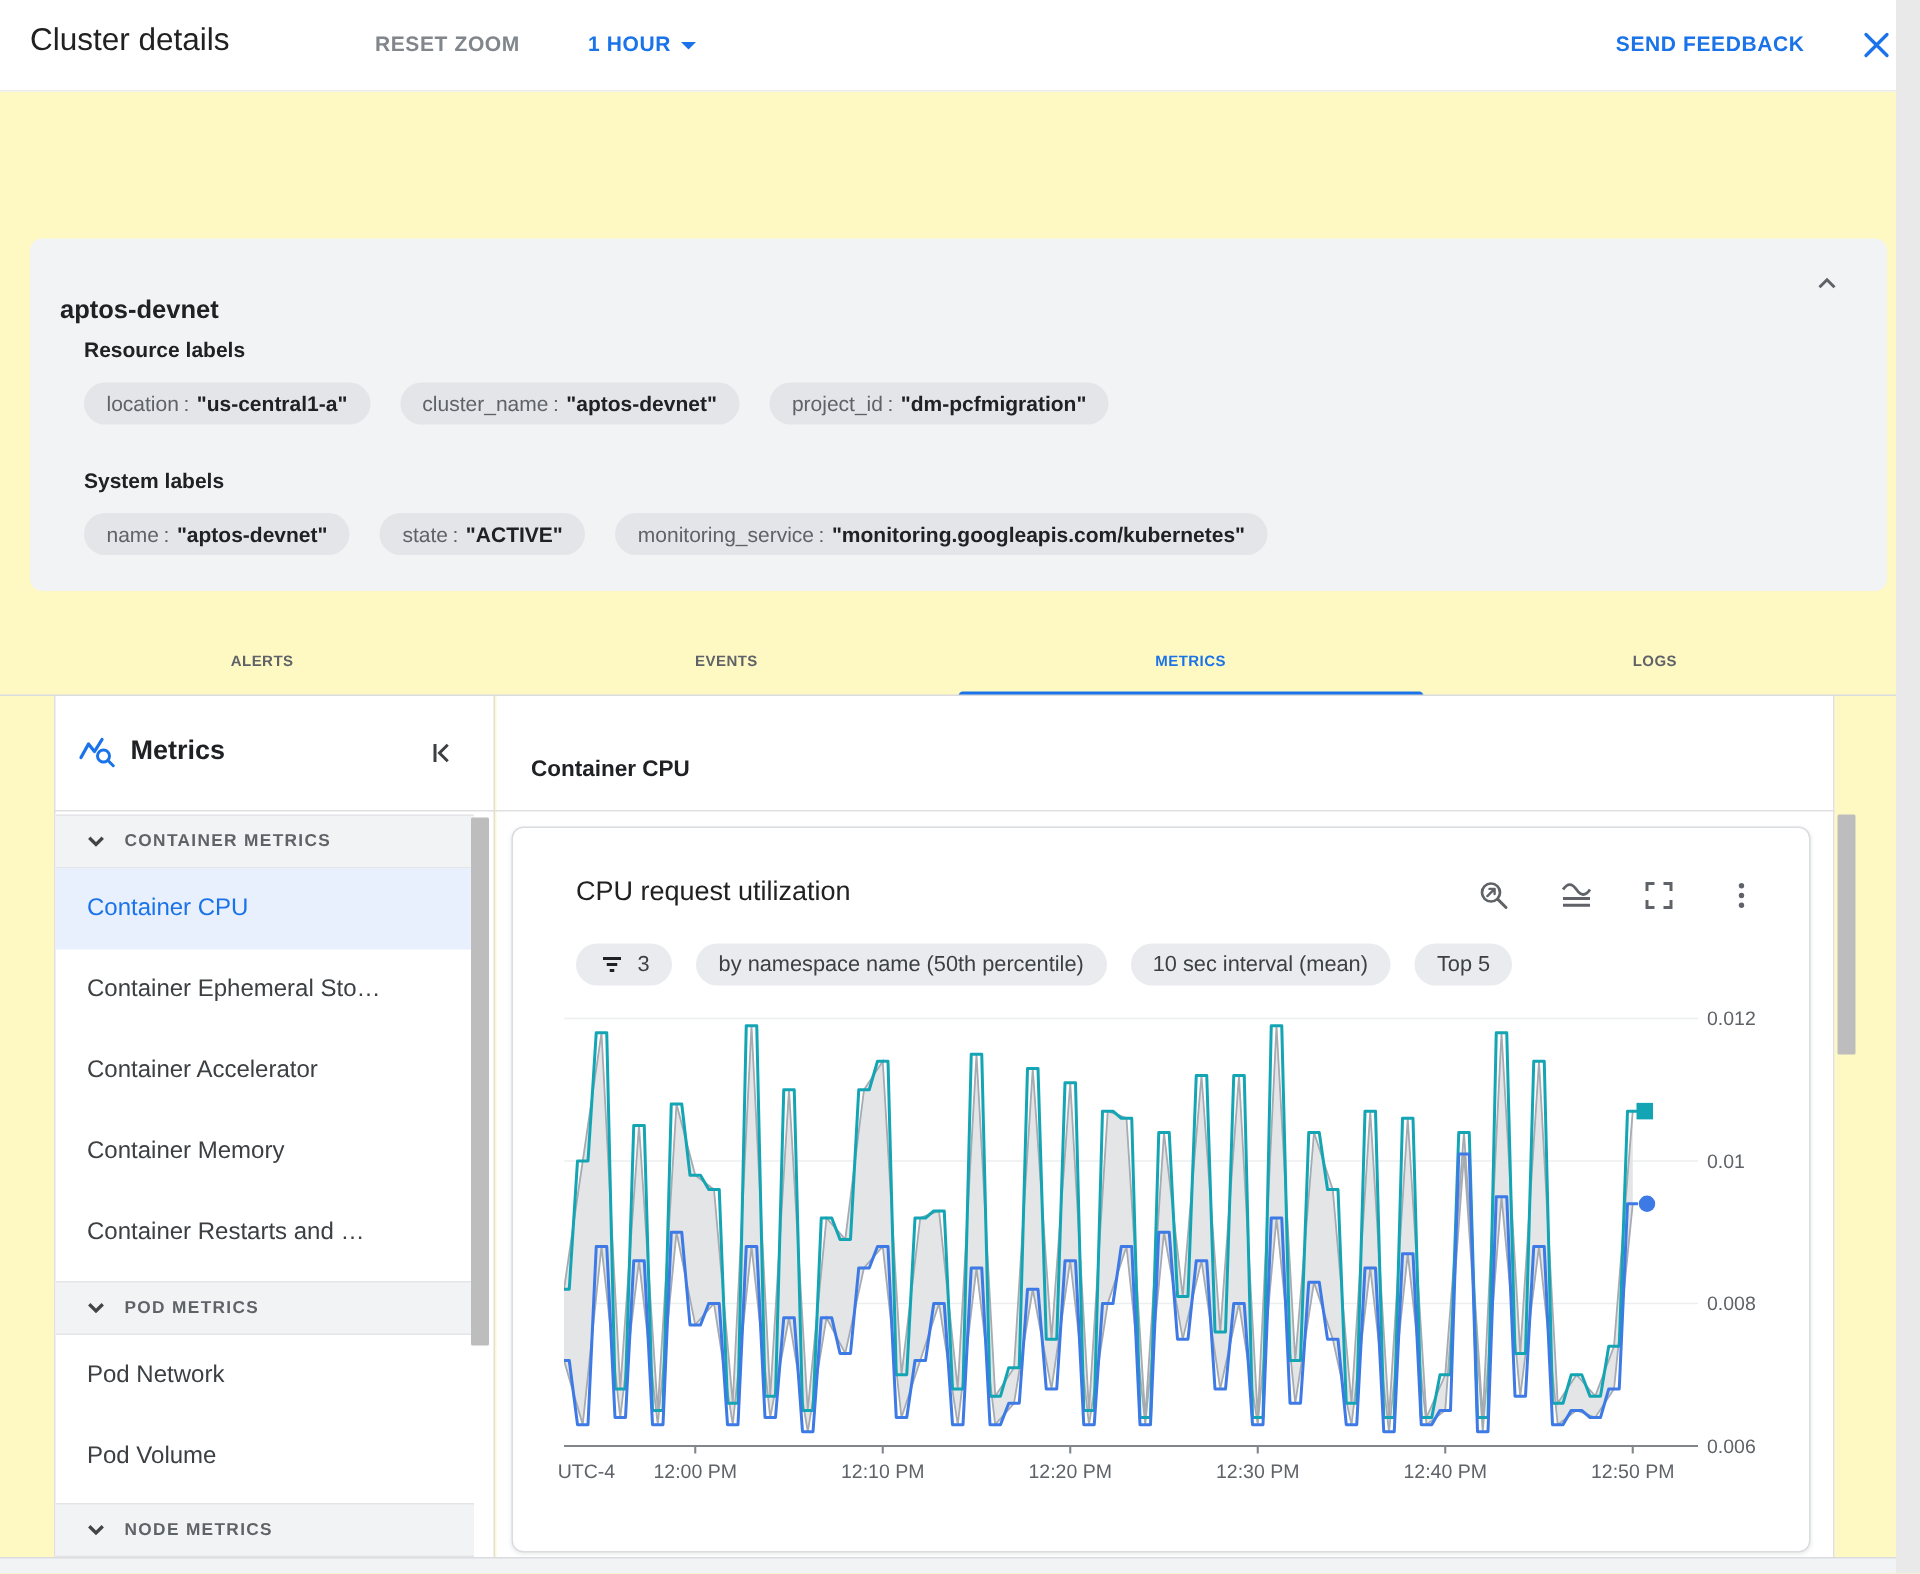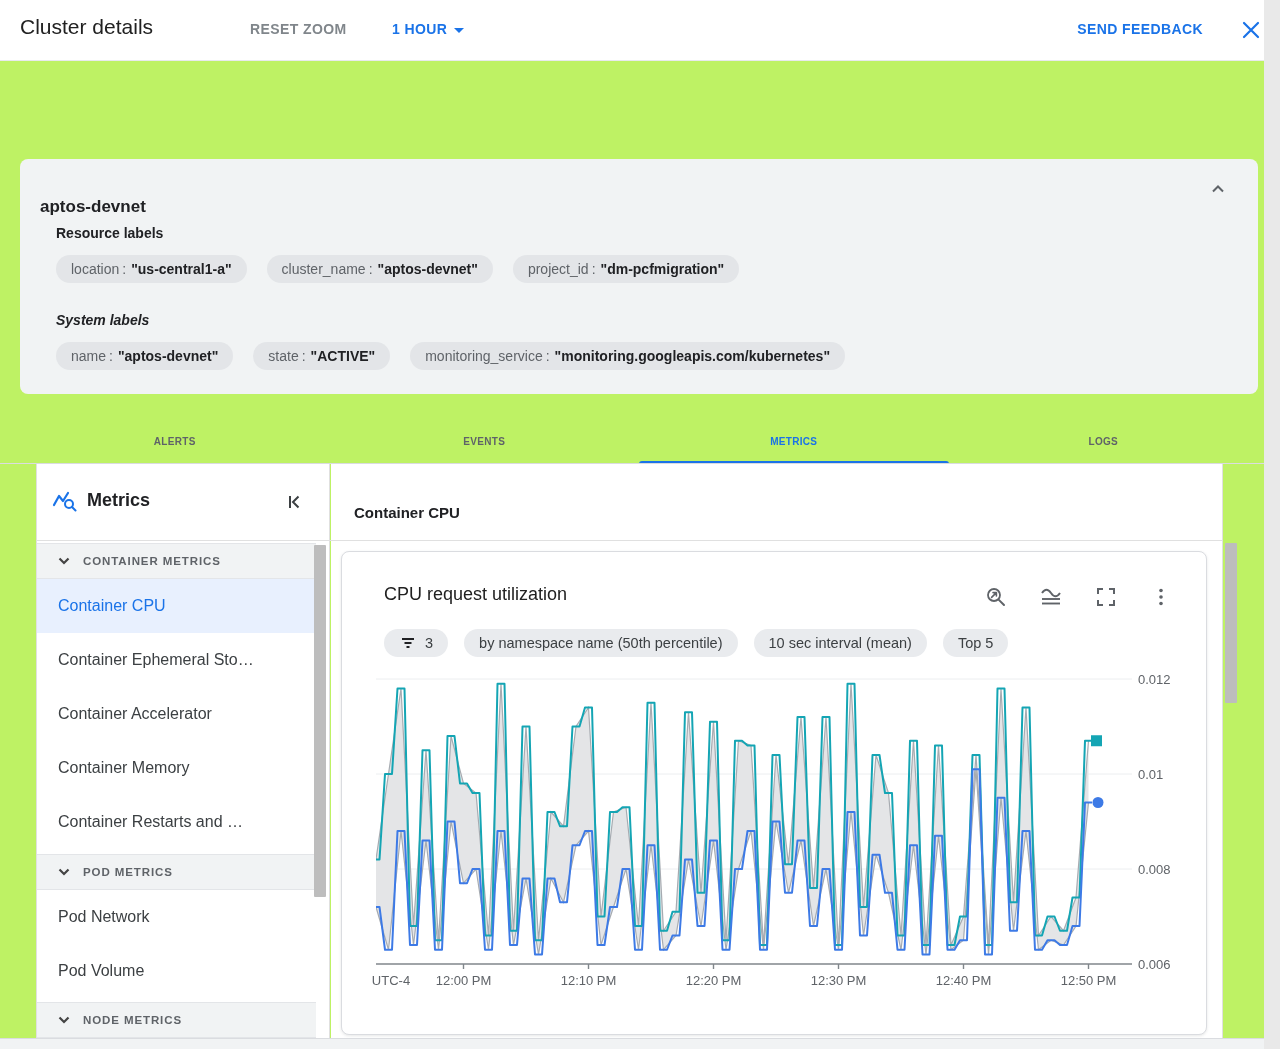--- a/index.html
+++ b/index.html
@@ -1,17 +1,17 @@
 <!DOCTYPE html>
 <html><head>
 <meta charset="utf-8">
 <style>
   * { margin:0; padding:0; box-sizing:border-box; }
   body { background:#e9e9e9; font-family:"Liberation Sans","DejaVu Sans",sans-serif; }
-  .app { position:relative; width:1264px; height:1049px; background:#bef264; overflow:hidden;
+  .app { position:relative; width:1264px; height:1049px; background:#fef9c3; overflow:hidden;
          color:#202124; }
 
   
   .titlebar { position:absolute; top:0; left:0; width:1280px; height:61px; background:#fff;
               border-bottom:1px solid #e8eaed; }
   .page-title { position:absolute; left:20px; top:15px; font-size:21px; color:#212121; }
   .txt-btn { position:absolute; top:21px; font-size:14px; font-weight:bold; letter-spacing:.4px;
              cursor:pointer; background:none; border:none; font-family:inherit; }
   .reset-zoom { left:250px; color:#80868b; }
   .hour-btn { left:392px; color:#1a73e8; display:flex; align-items:center; gap:7px; }
@@ -130,21 +130,21 @@
         <span class="sep">:</span>
         <span class="v">"aptos-devnet"</span>
       </span>
       <span class="label-chip">
         <span class="k">project_id</span>
         <span class="sep">:</span>
         <span class="v">"dm-pcfmigration"</span>
       </span>
     </div>
 
-    <div class="labels-title" style="top:153px;font-style:italic;">System labels</div>
+    <div class="labels-title" style="top:153px;">System labels</div>
     <div class="chip-row" style="top:183px;">
       <span class="label-chip">
         <span class="k">name</span>
         <span class="sep">:</span>
         <span class="v">"aptos-devnet"</span>
       </span>
       <span class="label-chip">
         <span class="k">state</span>
         <span class="sep">:</span>
         <span class="v">"ACTIVE"</span>

